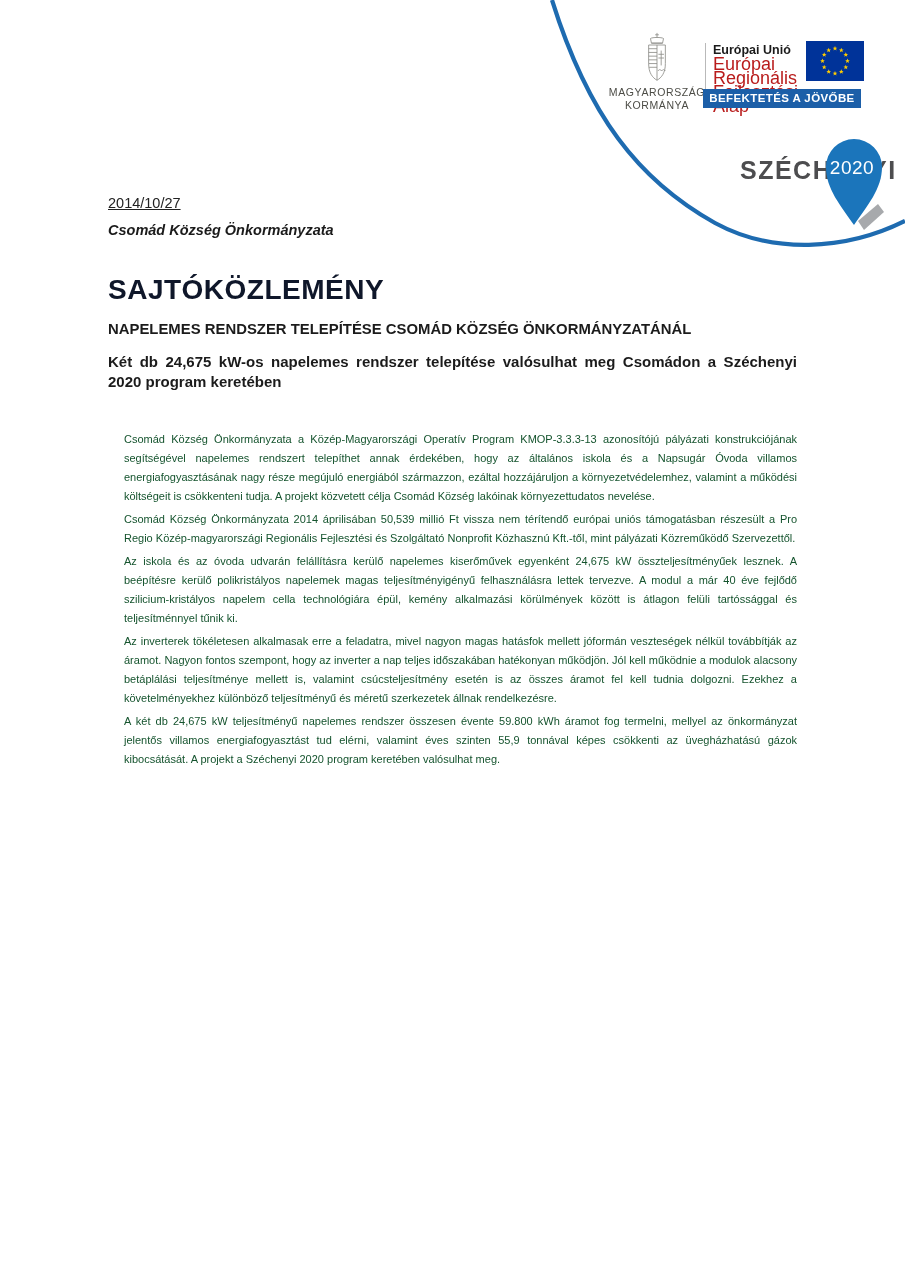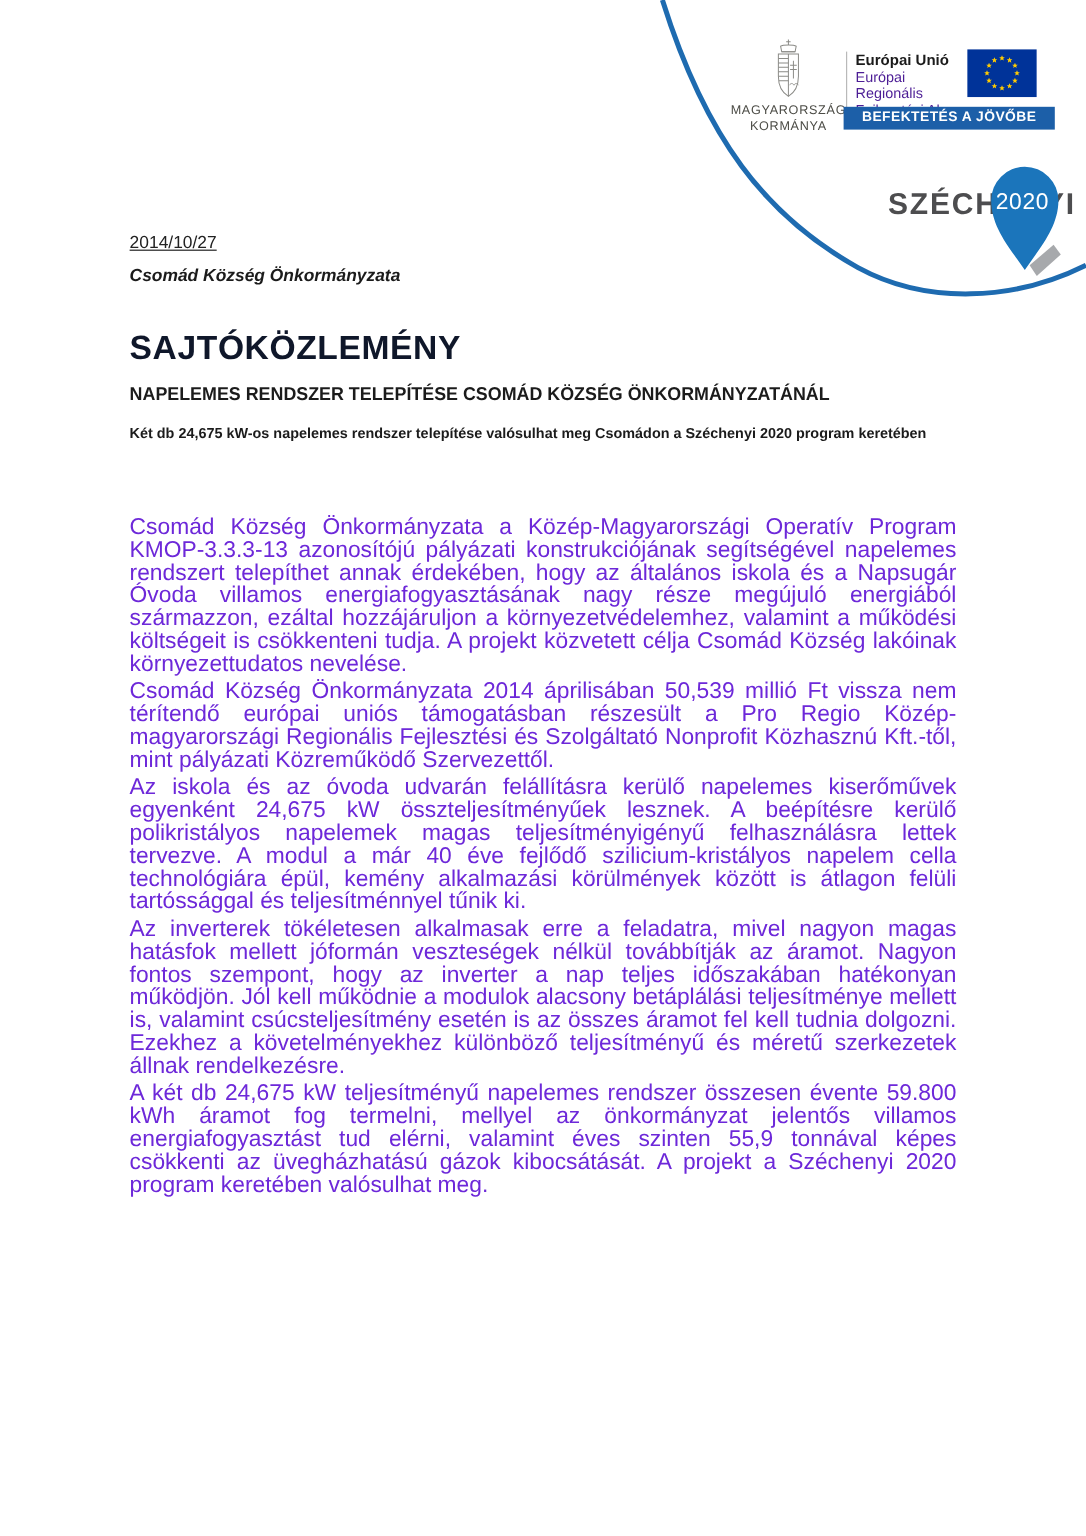--- a/index.html
+++ b/index.html
@@ -21,25 +21,25 @@
   .gov-name {
     font-family:Liberation Sans, sans-serif;
     font-size:10.5px; line-height:12.5px; letter-spacing:0.6px;
     color:#4c4c46; white-space:nowrap;text-align:center;
   }
   .divider { position:absolute; left:705px; top:43px; width:1px; height:55px; background:#b9b9b9; }
 
   
   .eu-block { position:absolute; left:713px; top:43px; width:92px; }
   .eu-title { font-size:12.5px; font-weight:bold; line-height:14px; color:#1b1b1b; }
-  .eu-line  { font-size:12px; line-height:14px; color:#4c1d95; }
+  .eu-line  { font-size:18px; line-height:14px; color:#b91c1c; }
   .eu-flag  { position:absolute; left:806px; top:41px; display:block; }
 
   .banner {
-    position:absolute; left:703px; top:89px; width:176px; height:19px;
+    position:absolute; left:703px; top:89px; width:158px; height:19px;
     background:#1c5fa8; color:#ffffff;
     font-size:11.5px; font-weight:bold; letter-spacing:0.4px;
     text-align:center; line-height:19px; white-space:nowrap;
   }
 
   
   .szechenyi-name {
     position:absolute; left:694px; top:156px;
     font-size:25px; font-weight:bold; letter-spacing:1.5px;
     color:#4d4d4f; white-space:nowrap;margin-left:46px;
@@ -50,27 +50,27 @@
   .doc { position:absolute; left:108px; top:0; width:689px; }
   .date    { position:absolute; top:195px; font-size:14.5px; color:#222;text-decoration:underline; }
   .author  { position:absolute; top:222px; font-size:14.5px; font-weight:bold; color:#1b1b1b;font-style:italic; }
   .title   { position:absolute; top:274px; font-size:28px; font-weight:bold; letter-spacing:0.5px; color:#0f172a; }
   .headline{
     position:absolute; top:320px; font-size:15.5px; font-weight:bold; color:#1b1b1b;
     white-space:nowrap; transform:scaleX(0.96); transform-origin:0 0;
   }
   .lead {
     position:absolute; top:352px; width:689px;
-    font-size:12px; font-weight:bold; line-height:19.5px;
+    font-size:15px; font-weight:bold; line-height:19.5px;
     text-align:justify; color:#1b1b1b;
   }
   .body-text { position:absolute; top:430px; width:689px; }
   .body-text p {
-    font-size:19px; line-height:19px; margin:0 0 4px 0;
-    text-align:justify; color:#6d28d9;
+    font-size:11px; line-height:19px; margin:0 0 4px 16px;
+    text-align:justify; color:#14532d;
   }
 </style>
 </head>
 <body>
 
 <div class="page">
 
   <svg class="arc-svg" width="905" height="270" viewBox="0 0 905 270">
     <path d="M 552 0 C 588 115 638 180 715 223 C 772 254 845 251 905 221" fill="none" stroke="#1e6bb0" stroke-width="4.2"></path>
   </svg>

